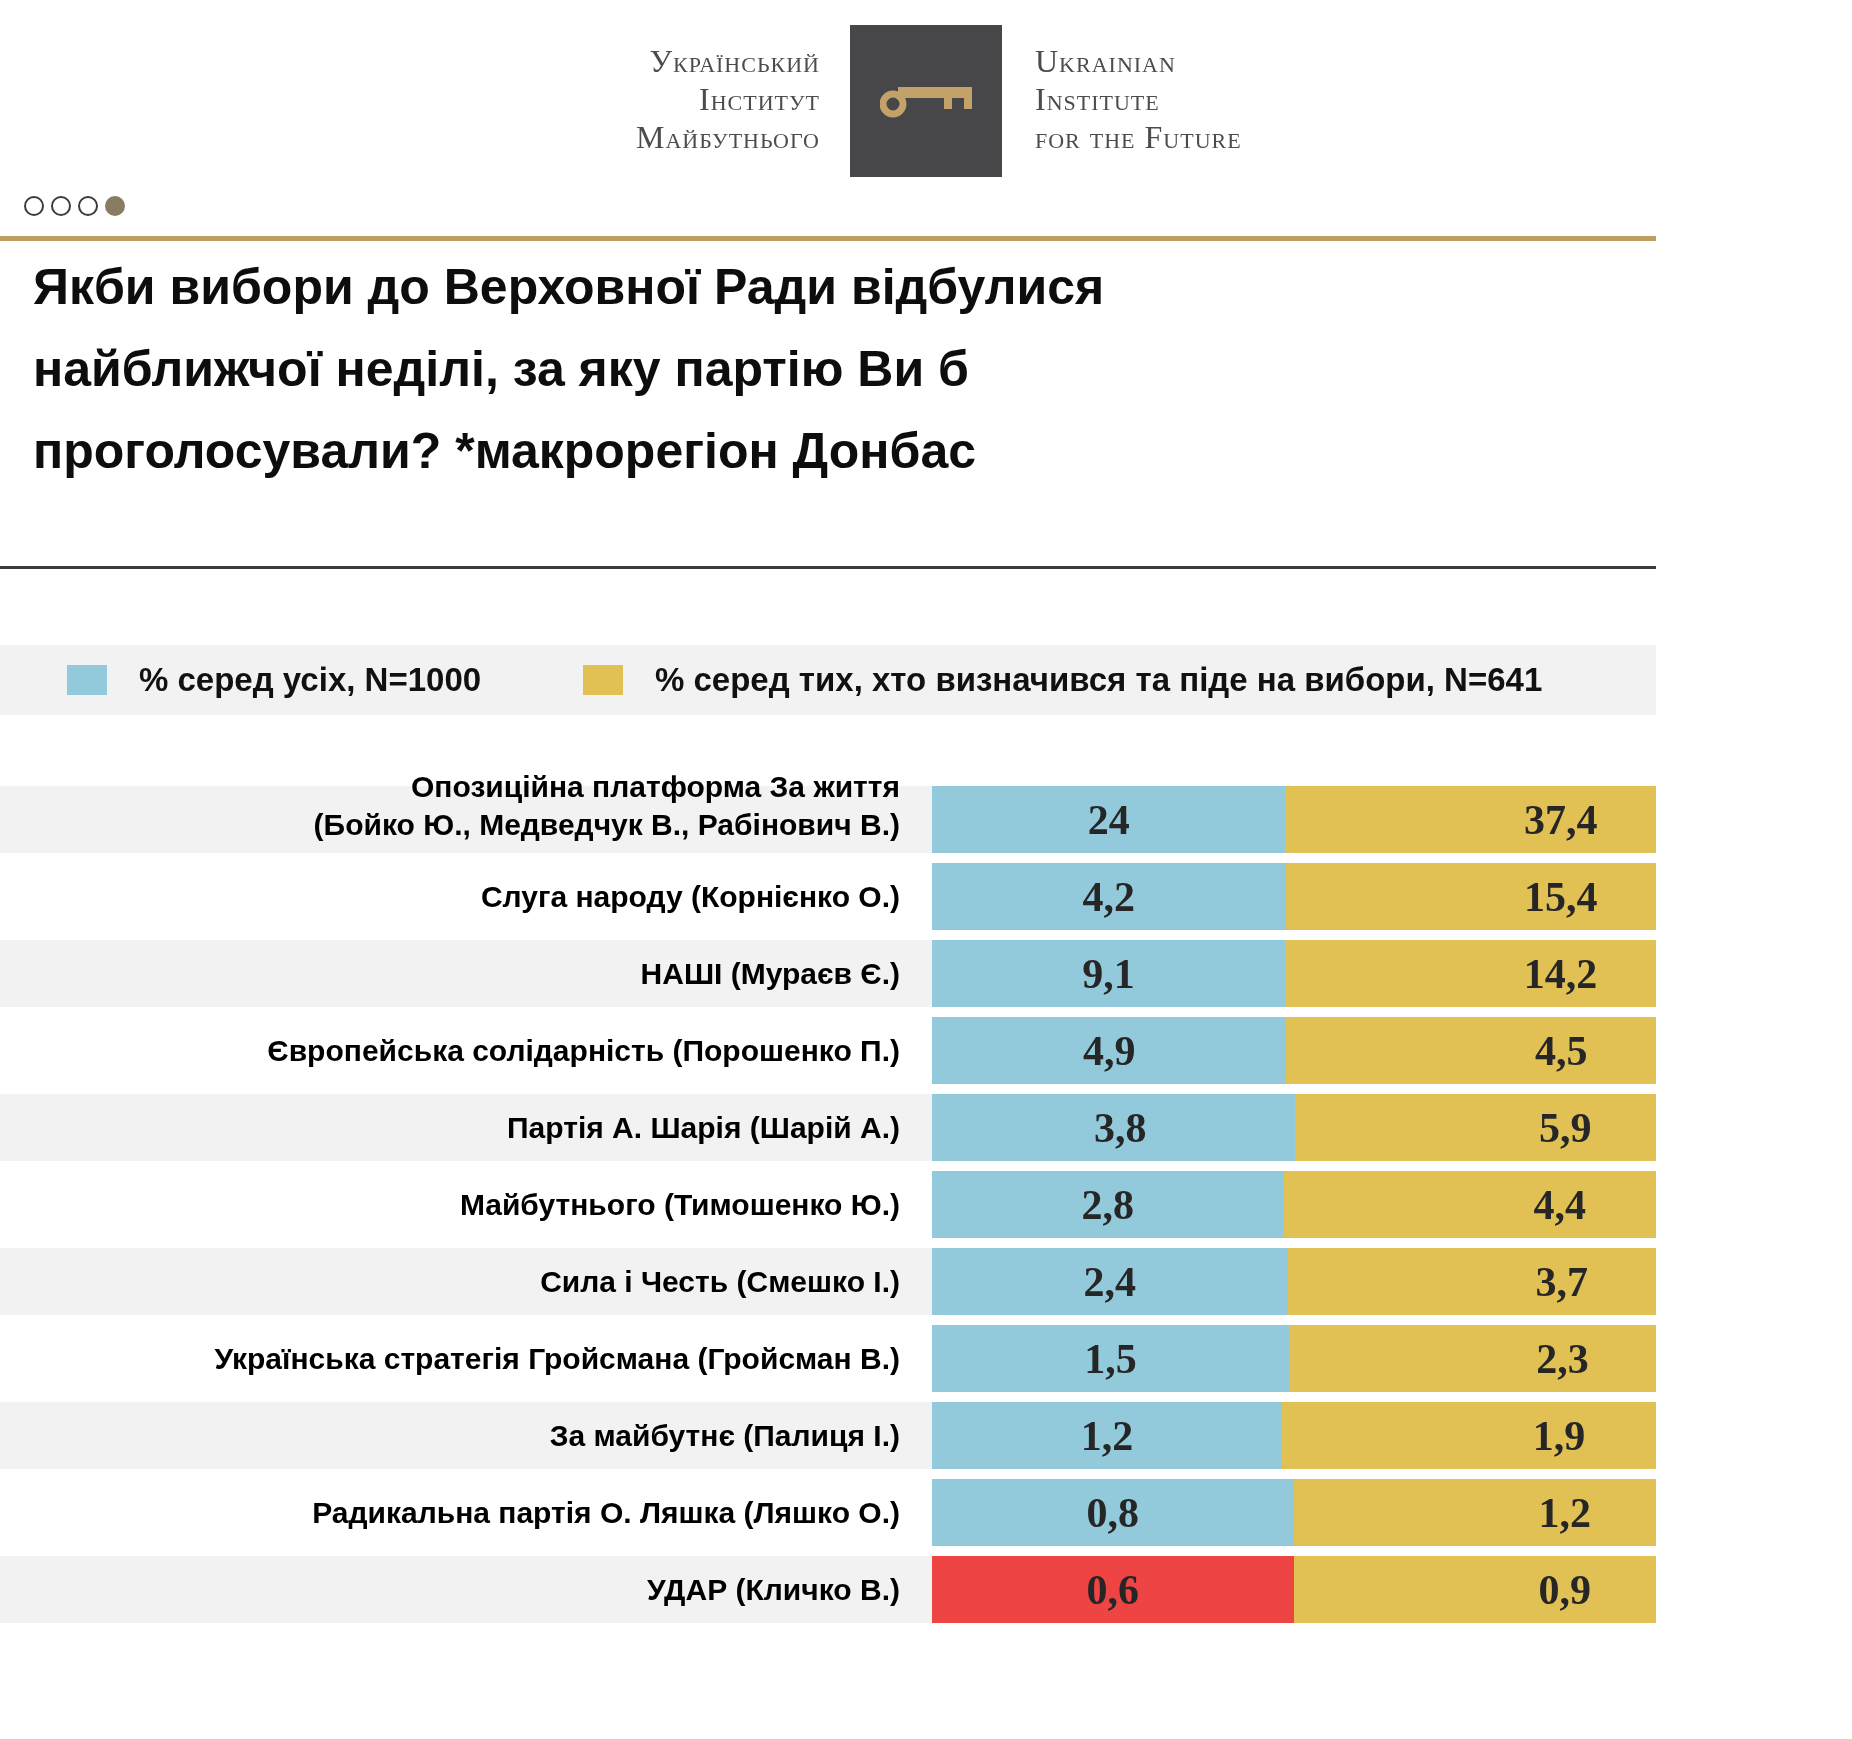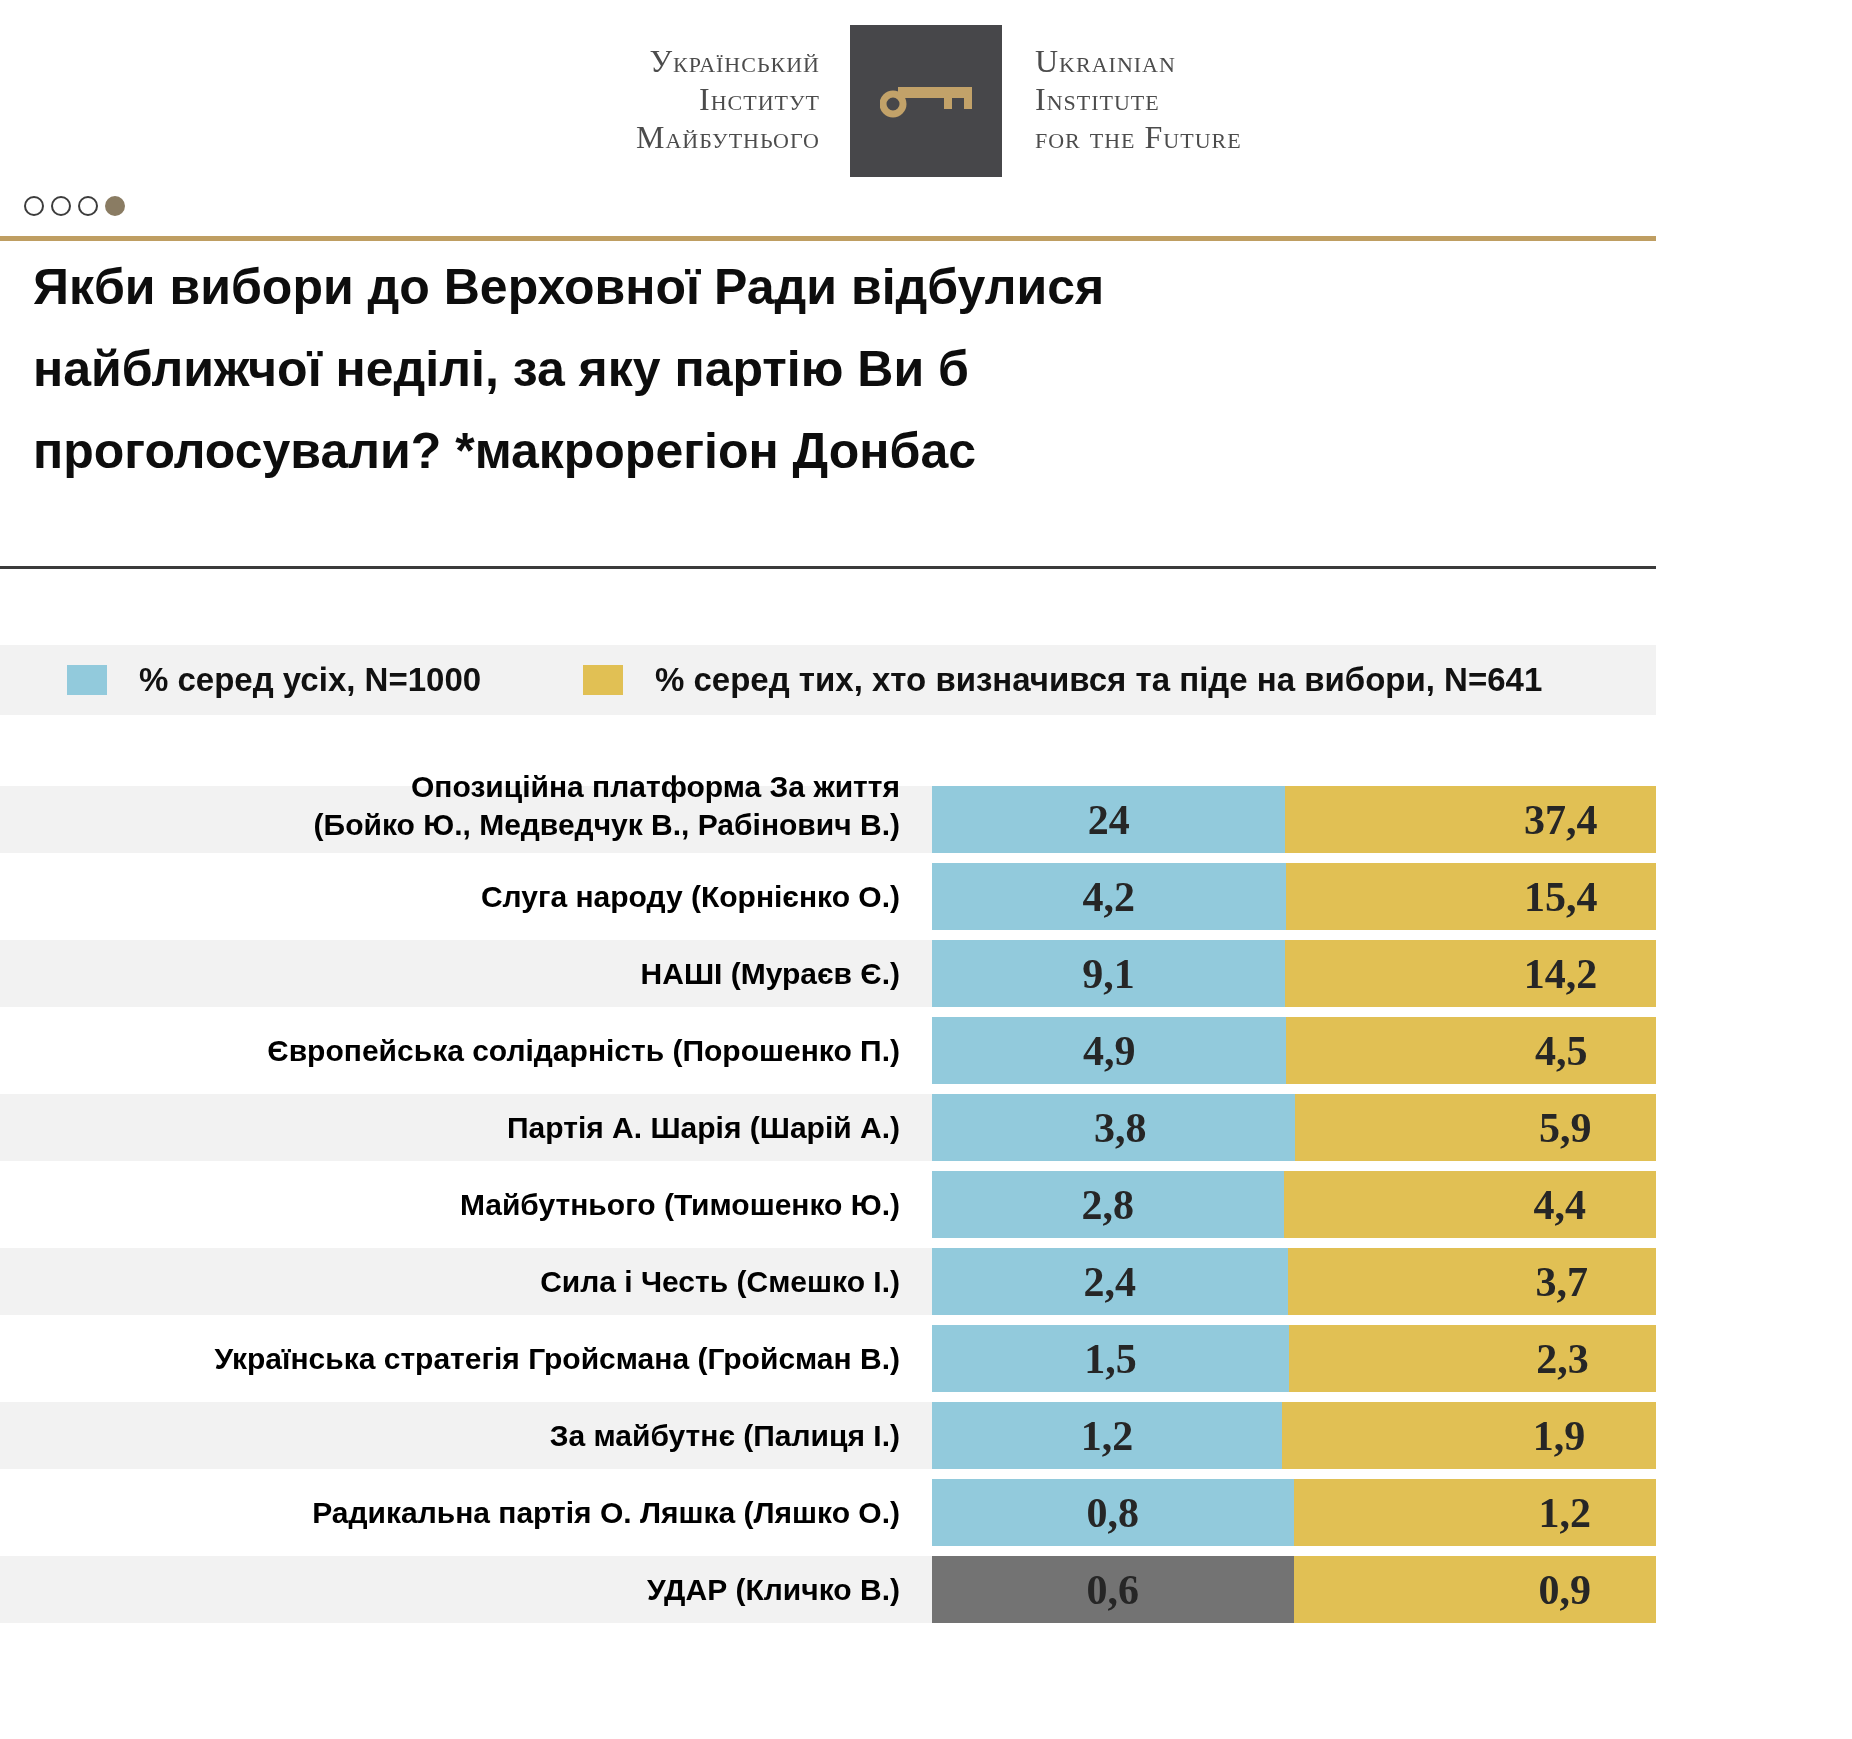--- a/index.html
+++ b/index.html
@@ -237,21 +237,21 @@
         <div class="seg seg-gold" style="width: 60%; background: rgb(225, 192, 84);">
           <span>1,2</span>
         </div>
       </div>
     </div>
 
     <div class="row striped">
       <div class="band"></div>
       <div class="rlabel">УДАР (Кличко В.)</div>
       <div class="bars">
-        <div class="seg seg-blue" style="width: 40%; background: #737373;">
+        <div class="seg seg-blue" style="width: 40%; background: #ef4444;">
           <span>0,6</span>
         </div>
         <div class="seg seg-gold" style="width: 60%; background: rgb(225, 192, 84);">
           <span>0,9</span>
         </div>
       </div>
     </div>
   </div>
 
 </div>

